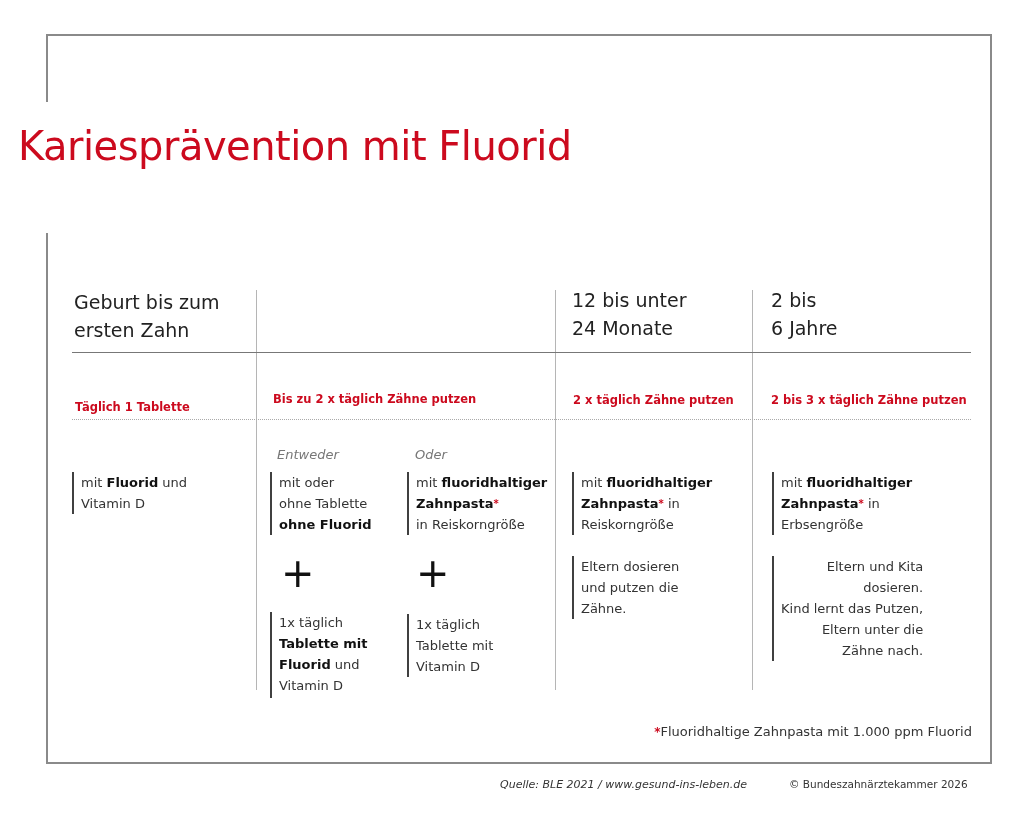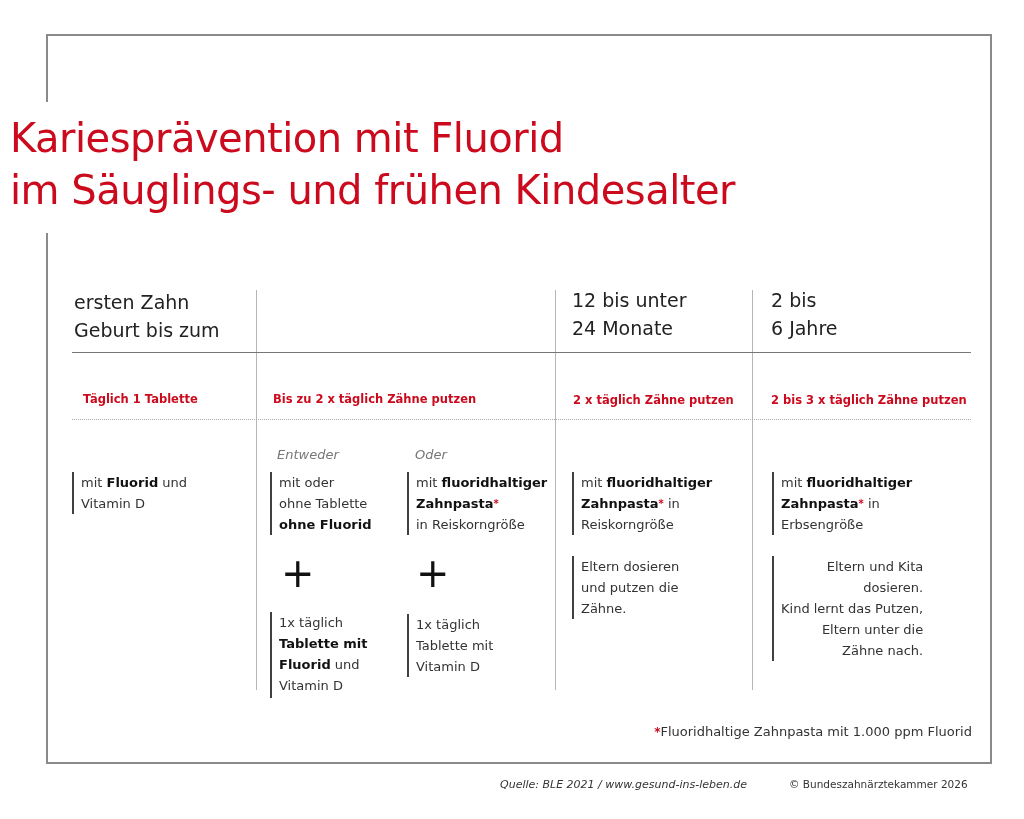--- a/index.html
+++ b/index.html
@@ -7,21 +7,21 @@
     width:1024px; height:819px; background:#ffffff; position:relative; overflow:hidden;
     font-family: "DejaVu Sans", sans-serif; color:#222;
   }
   .frame-top { position:absolute; left:46px; top:34px; width:946px; height:0; border-top:2px solid #8a8a8a; }
   .frame-right { position:absolute; left:990px; top:34px; width:0; height:730px; border-left:2px solid #8a8a8a; }
   .frame-bottom { position:absolute; left:46px; top:762px; width:946px; height:0; border-top:2px solid #8a8a8a; }
   .frame-left-a { position:absolute; left:46px; top:34px; width:0; height:68px; border-left:2px solid #8a8a8a; }
   .frame-left-b { position:absolute; left:46px; top:233px; width:0; height:531px; border-left:2px solid #8a8a8a; }
 
   .title {
-    position:absolute; left:10px; top:112px; margin:0;
+    position:absolute; left:10px; top:112px; margin:8px;
     font-family:"DejaVu Sans", sans-serif; font-weight:normal; font-size:40px; line-height:52px;
     letter-spacing:-0.5px; color:#cc0a1e; white-space:nowrap;
   }
   .title span { display:block; }
 
   .vdiv { position:absolute; width:0; border-left:1px solid #b5b5b5; }
   .hline { position:absolute; left:72px; top:352px; width:899px; height:0; border-top:1.5px solid #777; }
   .dotline { position:absolute; left:72px; top:419px; width:899px; height:0; border-top:1.5px dotted #aaa; }
 
   .col-head {
@@ -61,45 +61,44 @@
 <body>
 
 <div class="frame-top"></div>
 <div class="frame-right"></div>
 <div class="frame-bottom"></div>
 <div class="frame-left-a"></div>
 <div class="frame-left-b"></div>
 
 <h1 class="title">
   <span>Kariesprävention mit Fluorid</span>
-  <span>im Säuglings- und frühen Kindesalter</span>
 </h1>
 
 <div class="vdiv" style="left:256px; top:290px; height:400px;"></div>
 <div class="vdiv" style="left:555px; top:290px; height:400px;"></div>
 <div class="vdiv" style="left:752px; top:290px; height:400px;"></div>
 <div class="hline"></div>
 <div class="dotline"></div>
 
 <div class="col-head" style="left:74px; top:288px;">
+  <span>Geburt bis zum</span>
   <span>ersten Zahn</span>
-  <span>Geburt bis zum</span>
 </div>
 <div class="col-head" style="left:274px; top:286px;">
 </div>
 <div class="col-head" style="left:572px; top:286px;">
   <span>12 bis unter</span>
   <span>24 Monate</span>
 </div>
 <div class="col-head" style="left:771px; top:286px;">
   <span>2 bis</span>
   <span>6 Jahre</span>
 </div>
 
-<div class="freq" style="left:75px; top:392px;margin-left:8px;">Täglich 1 Tablette</div>
+<div class="freq" style="left:75px; top:400px;">Täglich 1 Tablette</div>
 <div class="freq" style="left:273px; top:392px;">Bis zu 2 x täglich Zähne putzen</div>
 <div class="freq" style="left:573px; top:393px;">2 x täglich Zähne putzen</div>
 <div class="freq" style="left:771px; top:393px;">2 bis 3 x täglich Zähne putzen</div>
 
 <div class="block" style="left:72px; top:472px;">
   <span>mit <b>Fluorid</b><span style="display:inline"> und</span></span>
   <span>Vitamin D</span>
 </div>
 
 <div class="opt-label" style="left:277px; top:447px;">Entweder</div>

